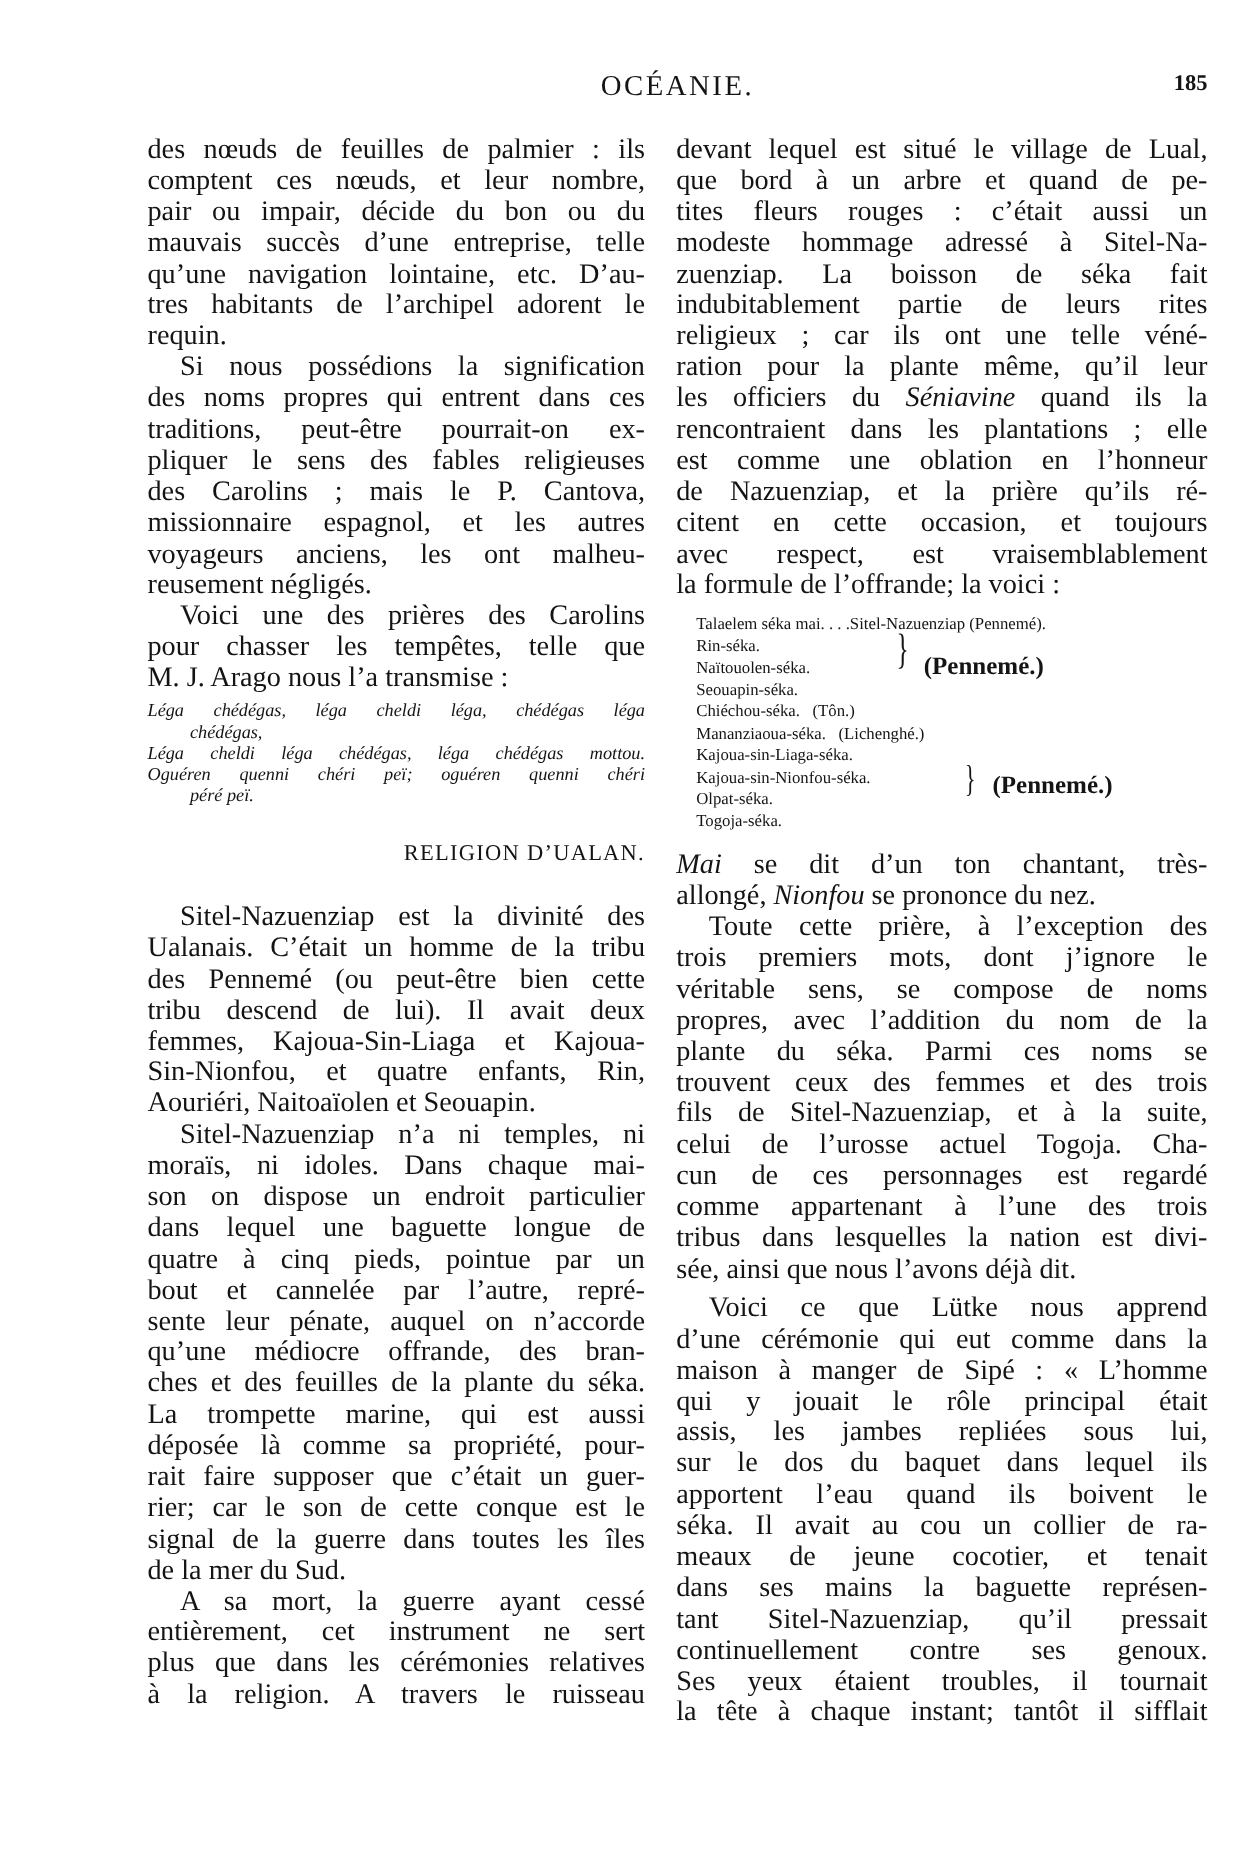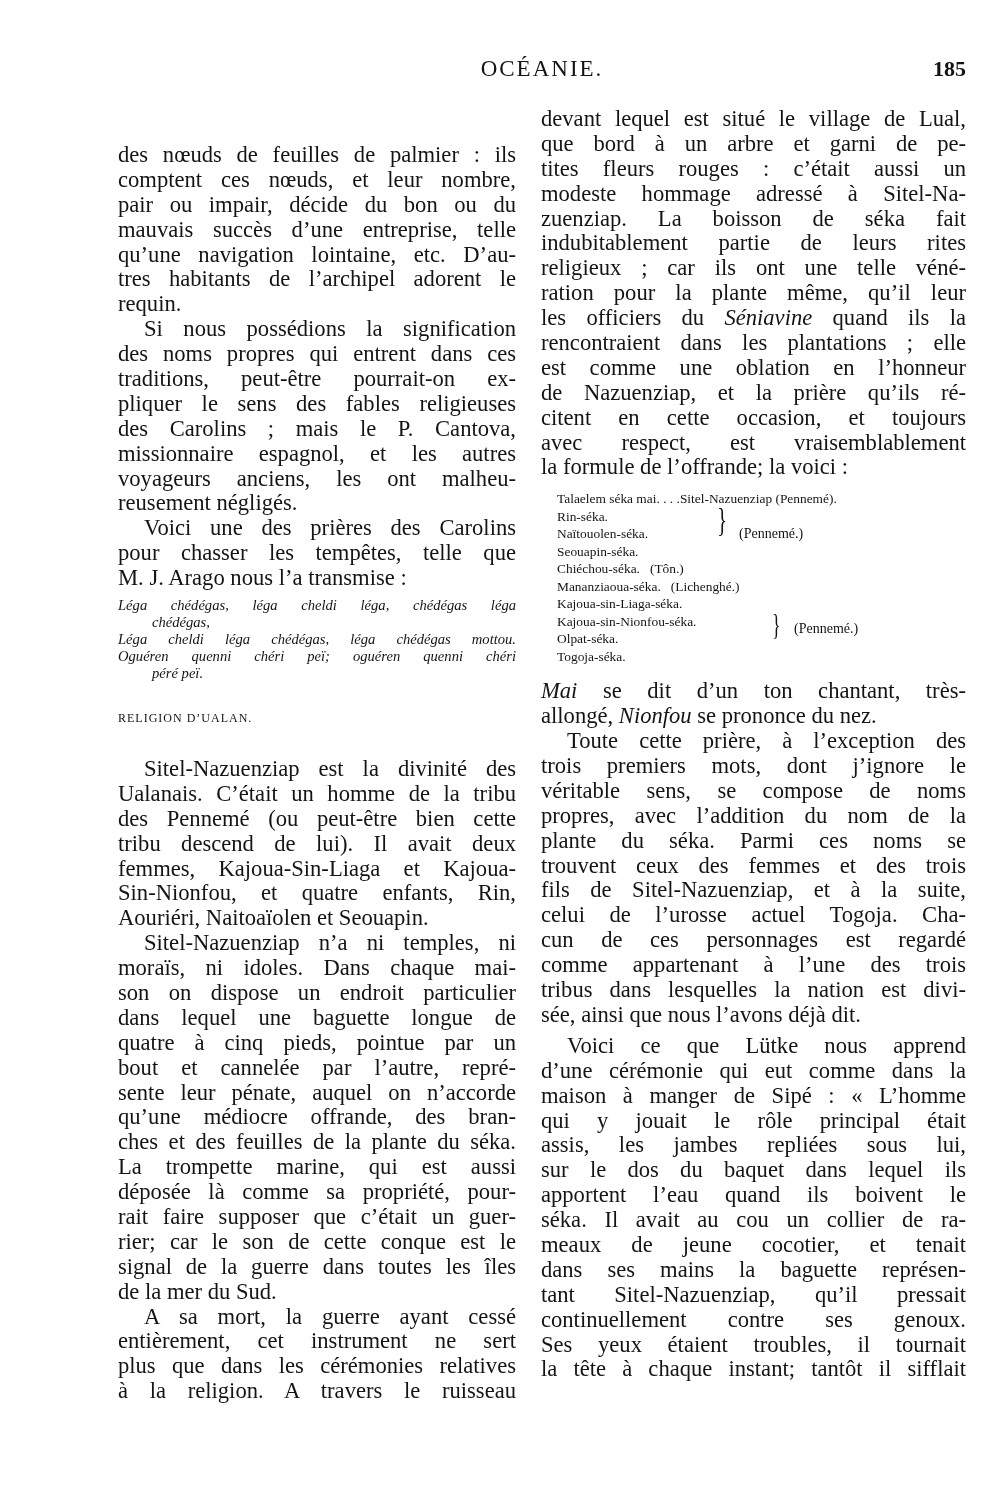--- a/index.html
+++ b/index.html
@@ -1,35 +1,35 @@
 <!DOCTYPE html>
 <html><head>
 <meta charset="utf-8">
 <style>
   html, body { margin:0; padding:0; background:#ffffff; }
   body { width:999px; height:1486px; position:relative; overflow:hidden;
          font-family:"Liberation Serif", "DejaVu Serif", serif; color:#141414; }
   .header { position:absolute; top:56px; left:118px; width:848px; height:30px; }
   .running-title { position:absolute; left:0; right:0; text-align:center;
          font-size:23px; letter-spacing:2px; font-weight:normal; }
-  .page-number { position:absolute; right:0; top:0; font-size:22px; font-weight:bold; }
+  .page-number { position:absolute; right:0; top:0; font-size:18px; font-weight:bold; }
   .col { position:absolute; top:107px; font-size:22.6px; line-height:24.9px; text-align:justify; }
-  .col-left { left:118px; width:398px;margin-top:36px; }
+  .col-left { left:118px; width:398px; }
   .col-right { left:541px; width:425px; }
   .line { display:block; white-space:nowrap; text-align:justify; text-align-last:justify; height:24.9px; }
   .line.last { text-align-last:left; }
   .indent { padding-left:26px; }
   .prayer { font-size:14.6px; line-height:17px; margin-top:6px; margin-bottom:8px;font-style:italic; }
   .prayer .pl { display:block; white-space:nowrap; text-align-last:justify; }
   .prayer .pl.cont { padding-left:34px; text-align-last:left; }
-  .heading { font-size:12px; letter-spacing:1px; text-align:left; margin:24px 0 26px 0; font-variant:small-caps; }
+  .heading { font-size:18px; letter-spacing:1px; text-align:right; margin:24px 0 26px 0; font-variant:small-caps; }
   .formula { font-size:13.4px; line-height:17.5px; margin:10px 0 14px 16px; position:relative; }
   .formula .fl { display:block; white-space:nowrap; }
   .brace { position:absolute; font-size:34px; line-height:34px; transform:scaleX(0.6); }
-  .tribe { position:absolute; font-size:14px; }
+  .tribe { position:absolute; font-size:20px;font-weight:bold; }
   i { font-style:italic; }
   .gap { height:6px; }
 </style>
 </head>
 <body>
 
 <div class="header">
   <div class="running-title">OCÉANIE.</div>
   <div class="page-number">185</div>
 </div>
@@ -97,21 +97,21 @@
       <span class="line indent">A sa mort, la guerre ayant cessé</span>
       <span class="line">entièrement, cet instrument ne sert</span>
       <span class="line">plus que dans les cérémonies relatives</span>
       <span class="line">à la religion. A travers le ruisseau</span>
     </div>
 </div>
 
 <div class="col col-right">
   <div id="rp1">
     <span class="line">devant lequel est situé le village de Lual,</span>
-    <span class="line">que bord à un arbre et garni de pe-</span>
+    <span class="line">que bord à un arbre et quand de pe-</span>
     <span class="line">tites fleurs rouges : c’était aussi un</span>
     <span class="line">modeste hommage adressé à Sitel-Na-</span>
     <span class="line">zuenziap. La boisson de séka fait</span>
     <span class="line">indubitablement partie de leurs rites</span>
     <span class="line">religieux ; car ils ont une telle véné-</span>
     <span class="line">ration pour la plante même, qu’il leur</span>
     <span class="line"><span>les officiers du </span><i>Séniavine</i><span> quand ils la</span></span>
     <span class="line">rencontraient dans les plantations ; elle</span>
     <span class="line">est comme une oblation en l’honneur</span>
     <span class="line">de Nazuenziap, et la prière qu’ils ré-</span>

